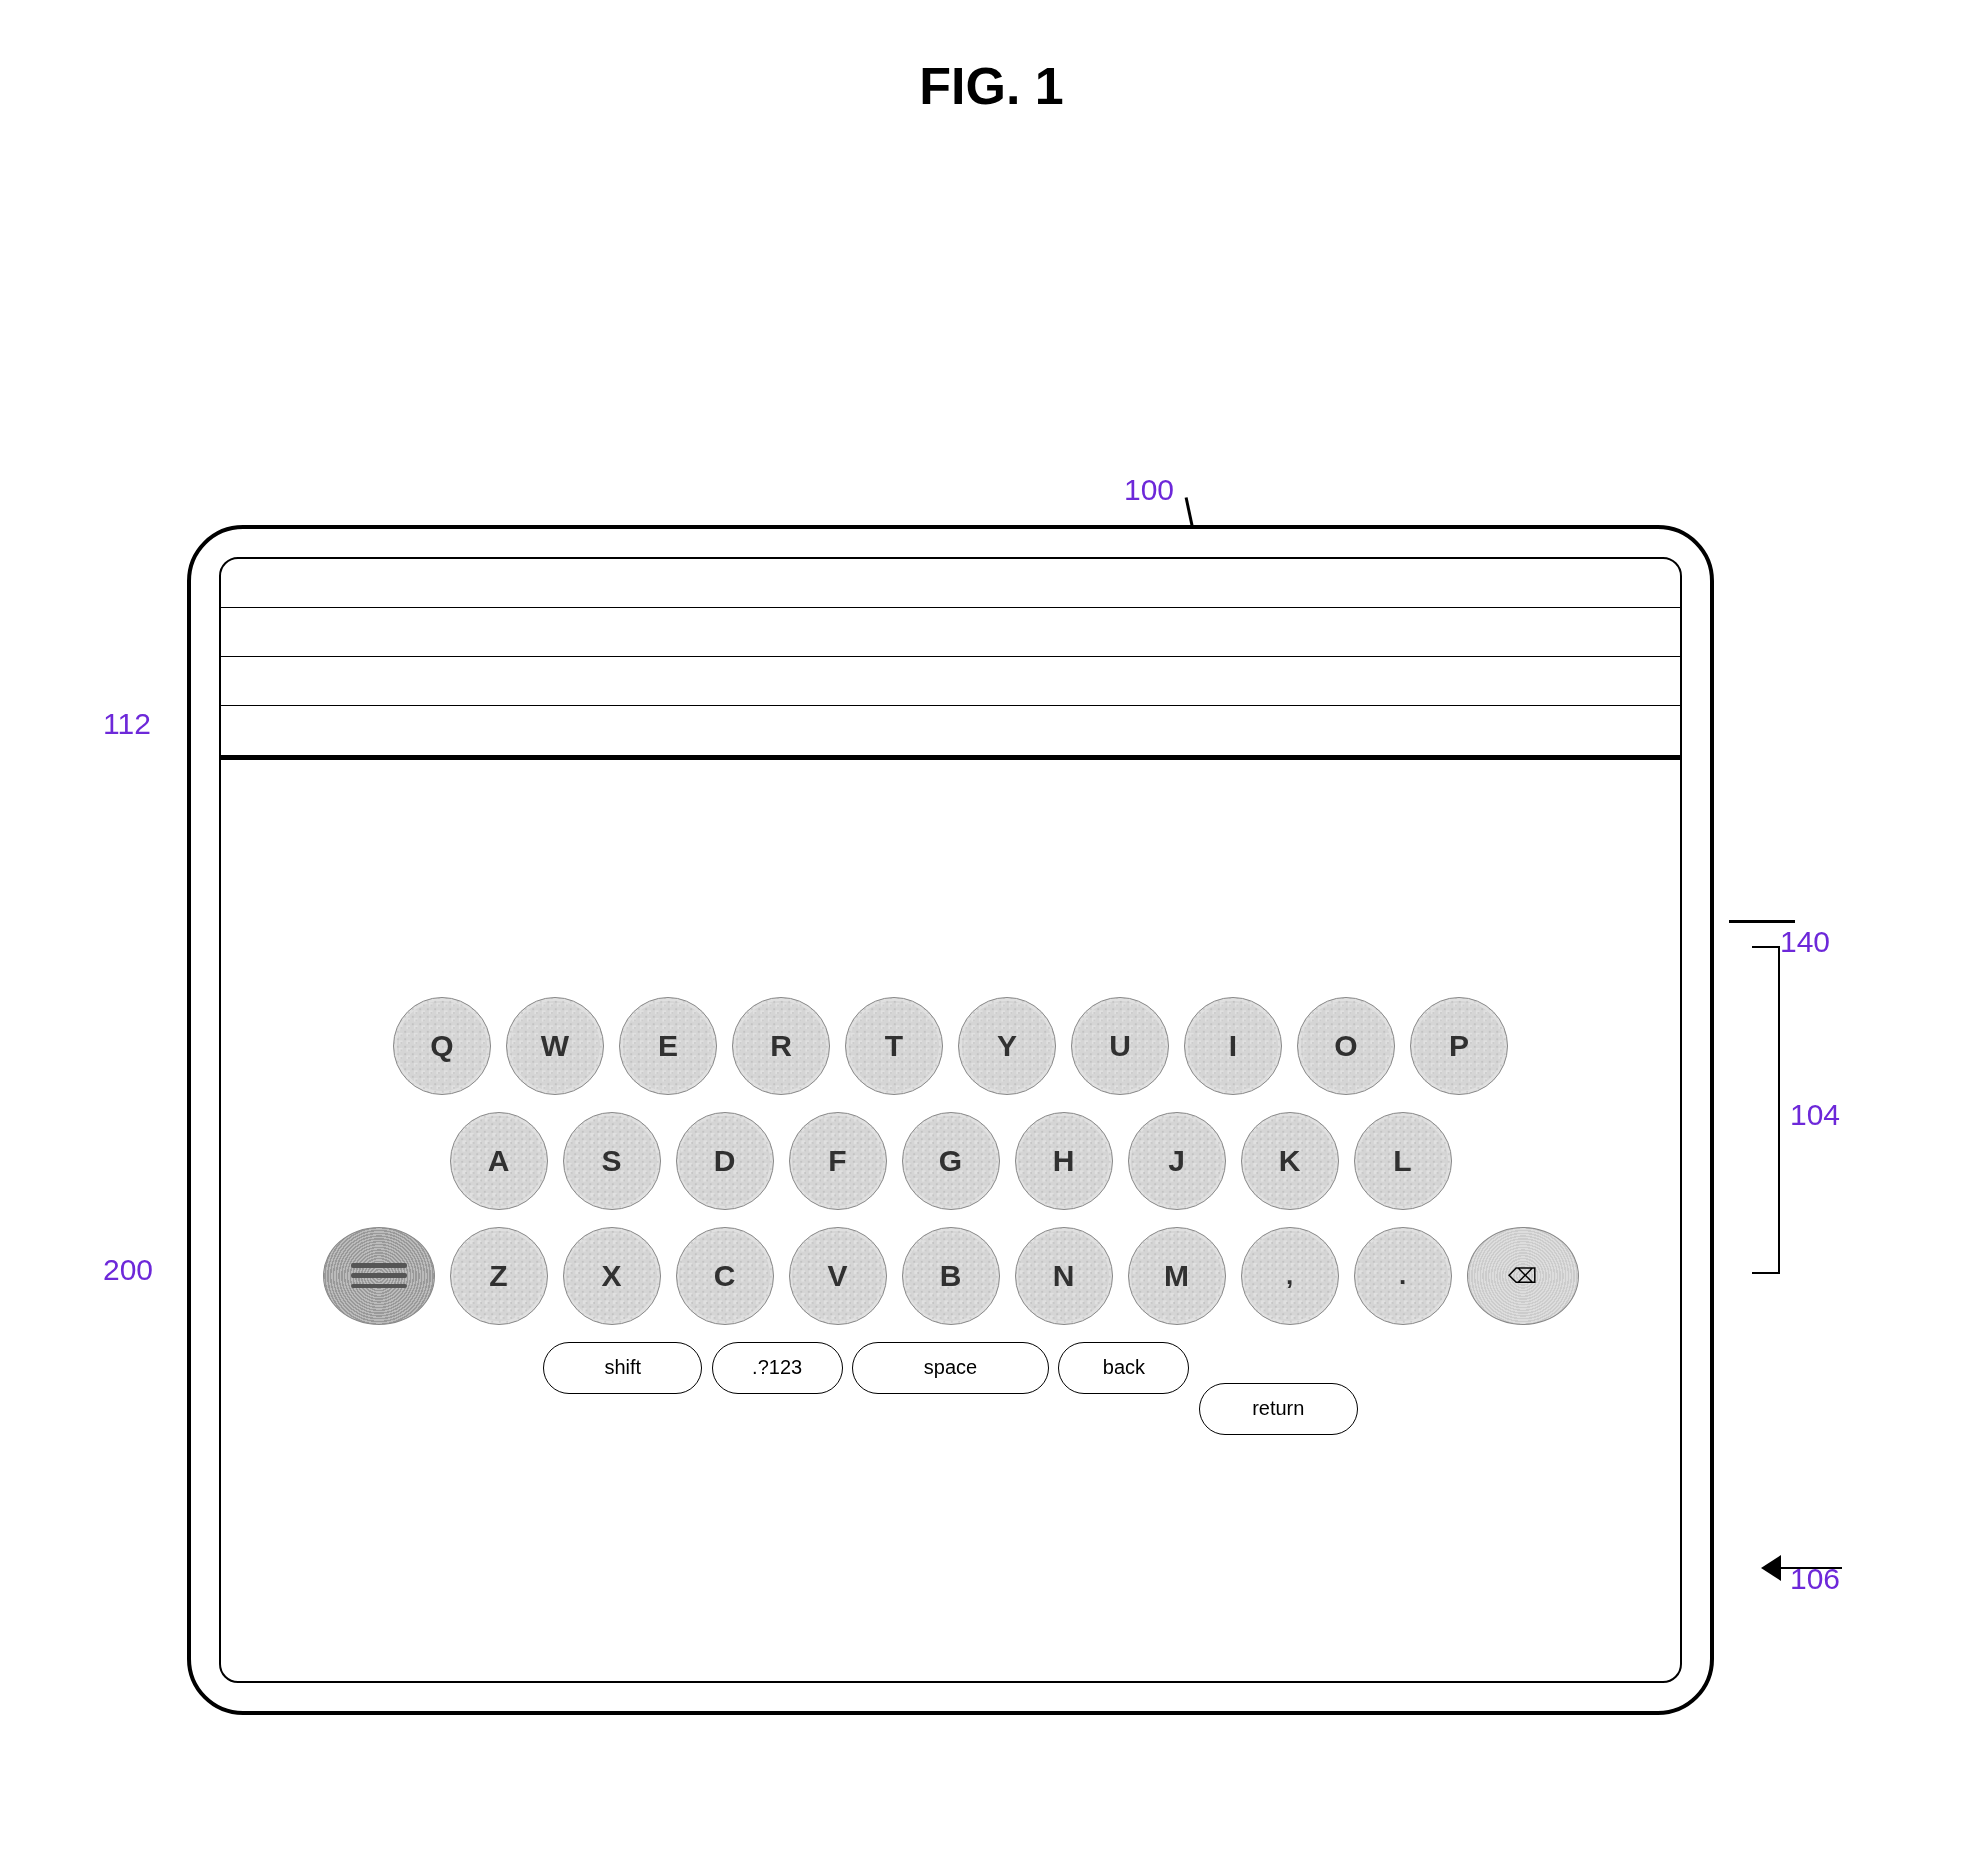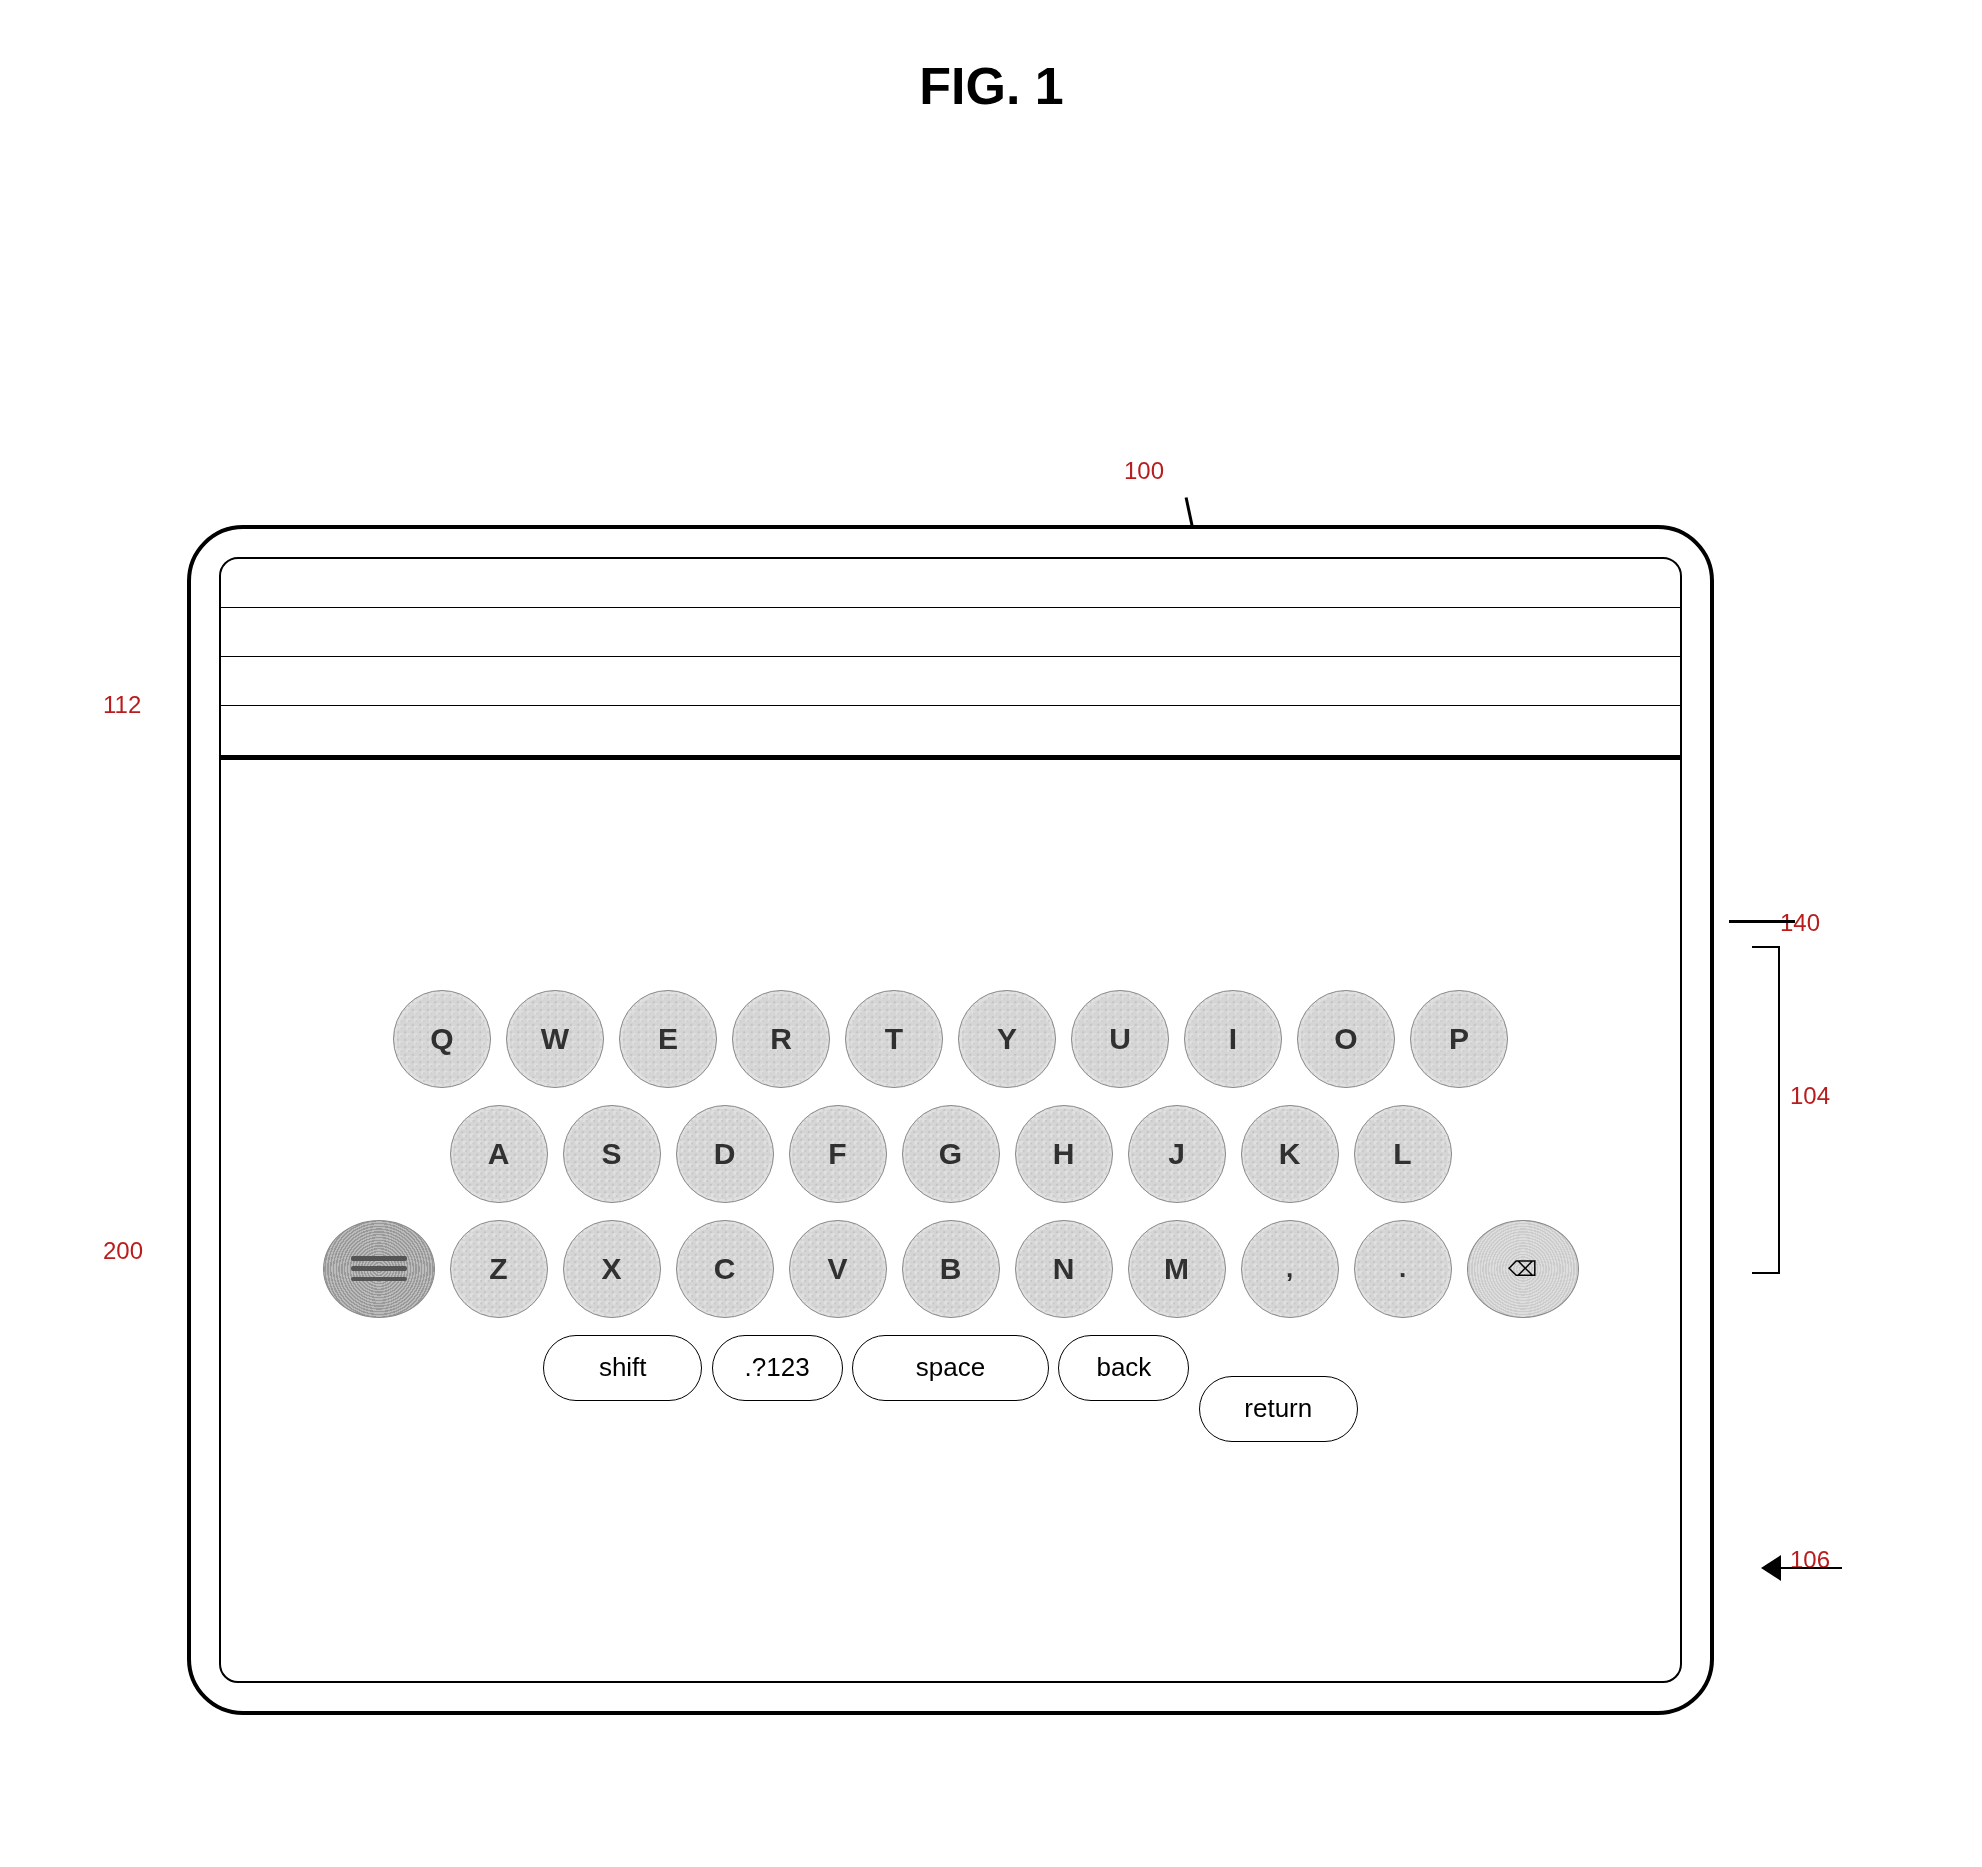--- a/index.html
+++ b/index.html
@@ -126,43 +126,44 @@
     
     .function-row {
       display: flex;
       gap: 9.4px;
       justify-content: center;
       padding: 0 19px;
       margin-bottom: 9.4px;
     }
 
     .fn-key {
-      height: 66px;
+      height: 52px;
       border: 1.9px solid #000;
       border-radius: 33px;
       background: #fff;
       display: flex;
       align-items: center;
       justify-content: center;
-      font-size: 26px;
+      font-size: 20px;
       cursor: pointer;
       padding: 0 28px;
     }
 
     .fn-key-shift { min-width: 159px; }
     .fn-key-num { min-width: 131px; }
     .fn-key-space { min-width: 197px; }
     .fn-key-back { min-width: 131px; }
     .fn-key-return { min-width: 159px; margin-top: 41px; }
 
     
     .ref-label {
       position: absolute;
-      font-size: 24px;
-      color: #b91c1c;
+      font-size: 30px;
+      color: #6d28d9;
+      margin-top: 16px;
     }
 
     
     .bracket-104 {
       position: absolute;
       top: 946px;
       left: 1752px;
       width: 28px;
       height: 328px;
       border-top: 2.8px solid #000;

